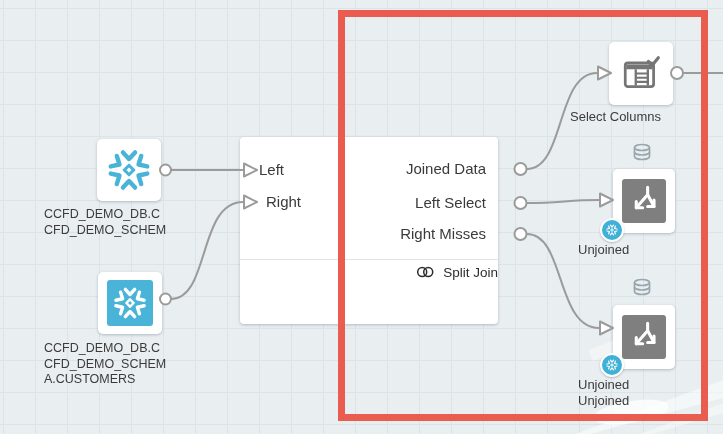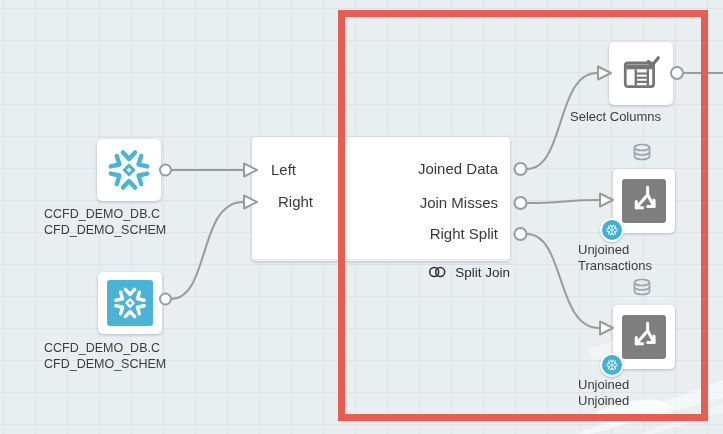--- a/index.html
+++ b/index.html
@@ -21,21 +21,21 @@
     box-shadow:0 1px 3px rgba(45,70,85,.30);
     display:flex;align-items:center;justify-content:center;
     z-index:2;
   }
   .node-label{
     position:absolute;text-align:left;color:#3b3b3b;
     font-size:12.5px;line-height:15.5px;z-index:2;white-space:nowrap;
   }
   .node-label span{display:block;}
   .join-node{
-    position:absolute;left:252px;top:137px;width:258px;height:124px;
+    position:absolute;left:240px;top:137px;width:258px;height:187px;
     background:#fff;border-radius:4px;box-shadow:0 1px 3px rgba(45,70,85,.30);
     z-index:2;
   }
   .port-label{
     position:absolute;font-size:15px;line-height:20px;color:#3a3a3a;white-space:nowrap;
   }
   .in-label{left:19px;}
   .out-label{right:12px;text-align:right;}
   .join-footer{
     position:absolute;left:0;right:0;top:122px;height:24px;
@@ -98,28 +98,29 @@
   <div class="tile" style="left:98px;top:272px;width:64px;height:62px;">
     <div class="sq-icon blue-sq">
       <svg width="34" height="34" viewBox="-20 -20 40 40" style="color:#ffffff;--sf-hole:#49b4d8;">
           <use href="#sf"></use>
         </svg>
     </div>
   </div>
   <div class="node-label" style="left:44px;top:341px;width:172px;">
     <span>CCFD_DEMO_DB.C</span>
     <span>CFD_DEMO_SCHEM</span>
+    <span>A.CUSTOMERS</span>
   </div>
 
   <div class="join-node">
     <span class="port-label in-label" style="top:160px;top:23px;">Left</span>
     <span class="port-label in-label" style="top:55px;margin-left:7px;">Right</span>
     <span class="port-label out-label" style="top:22px;">Joined Data</span>
-    <span class="port-label out-label" style="top:56px;">Join Misses</span>
-    <span class="port-label out-label" style="top:87px;">Right Split</span>
+    <span class="port-label out-label" style="top:56px;">Left Select</span>
+    <span class="port-label out-label" style="top:87px;">Right Misses</span>
     <div class="join-footer">
       <svg width="21" height="12" viewBox="0 0 22 12">
         <g fill="none" stroke="#2d2d2d" stroke-width="1.6">
           <circle cx="6.5" cy="6" r="4.7"></circle>
             <circle cx="12.8" cy="6" r="4.7"></circle>
         </g>
       </svg>
       <span>Split Join</span>
     </div>
   </div>
@@ -159,21 +160,20 @@
       </svg>
     </div>
   </div>
   <div class="badge" style="left:600px;top:218px;">
     <svg width="12" height="12" viewBox="-20 -20 40 40" style="color:#ffffff;--sf-hole:#3fb0d6;">
         <use href="#sf"></use>
       </svg>
   </div>
   <div class="node-label" style="left:578px;top:242px;width:130px;font-size:13px;">
     <span>Unjoined</span>
-    <span>Transactions</span>
   </div>
 
   <svg class="db-icon" style="left:631px;top:277px;" width="22" height="22" viewBox="0 0 22 22">
     <g stroke="#9aa6ad" stroke-width="1.7" fill="none">
       <ellipse cx="11" cy="5.5" rx="7.5" ry="3"></ellipse>
       <path d="M3.5,5.5 V10 c0,1.66 3.36,3 7.5,3 s7.5,-1.34 7.5,-3 V5.5"></path>
       <path d="M3.5,10 V14.5 c0,1.66 3.36,3 7.5,3 s7.5,-1.34 7.5,-3 V10"></path>
     </g>
   </svg>
   <div class="tile" style="left:613px;top:305px;width:62px;height:64px;">

